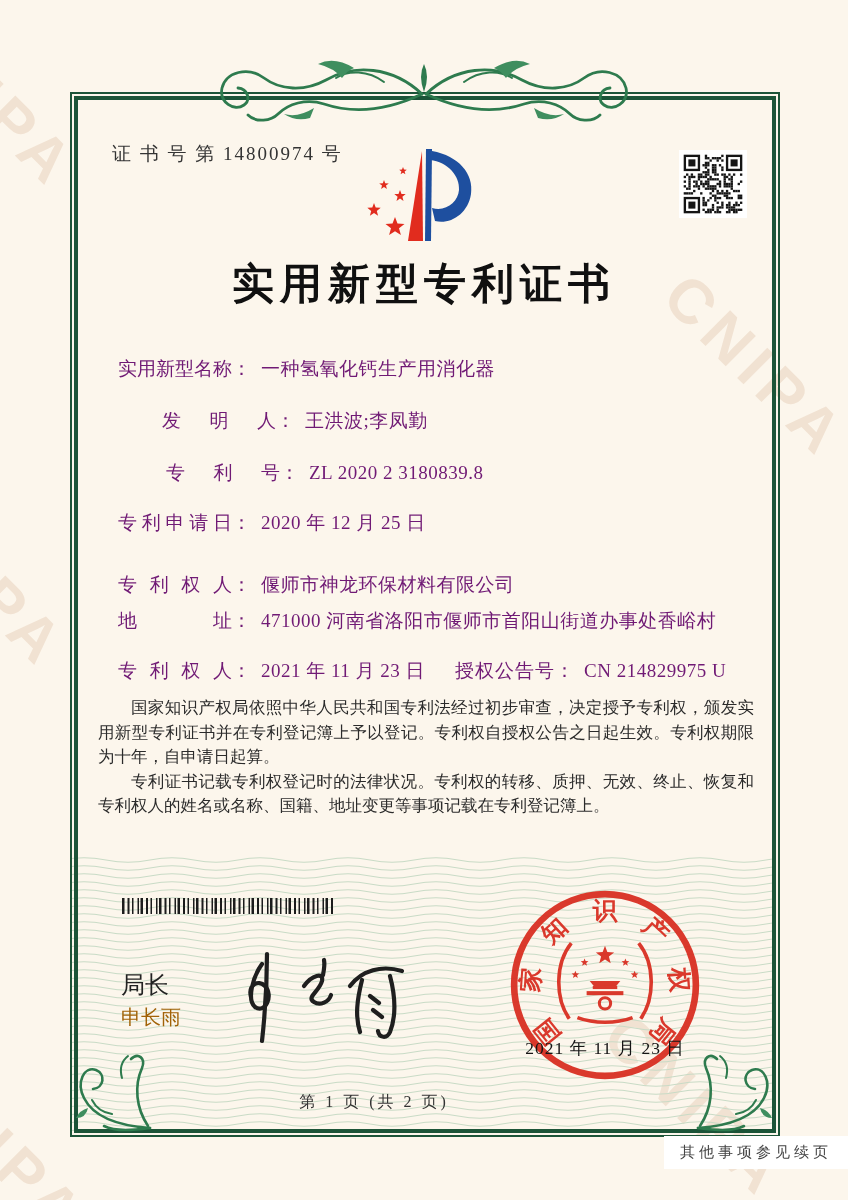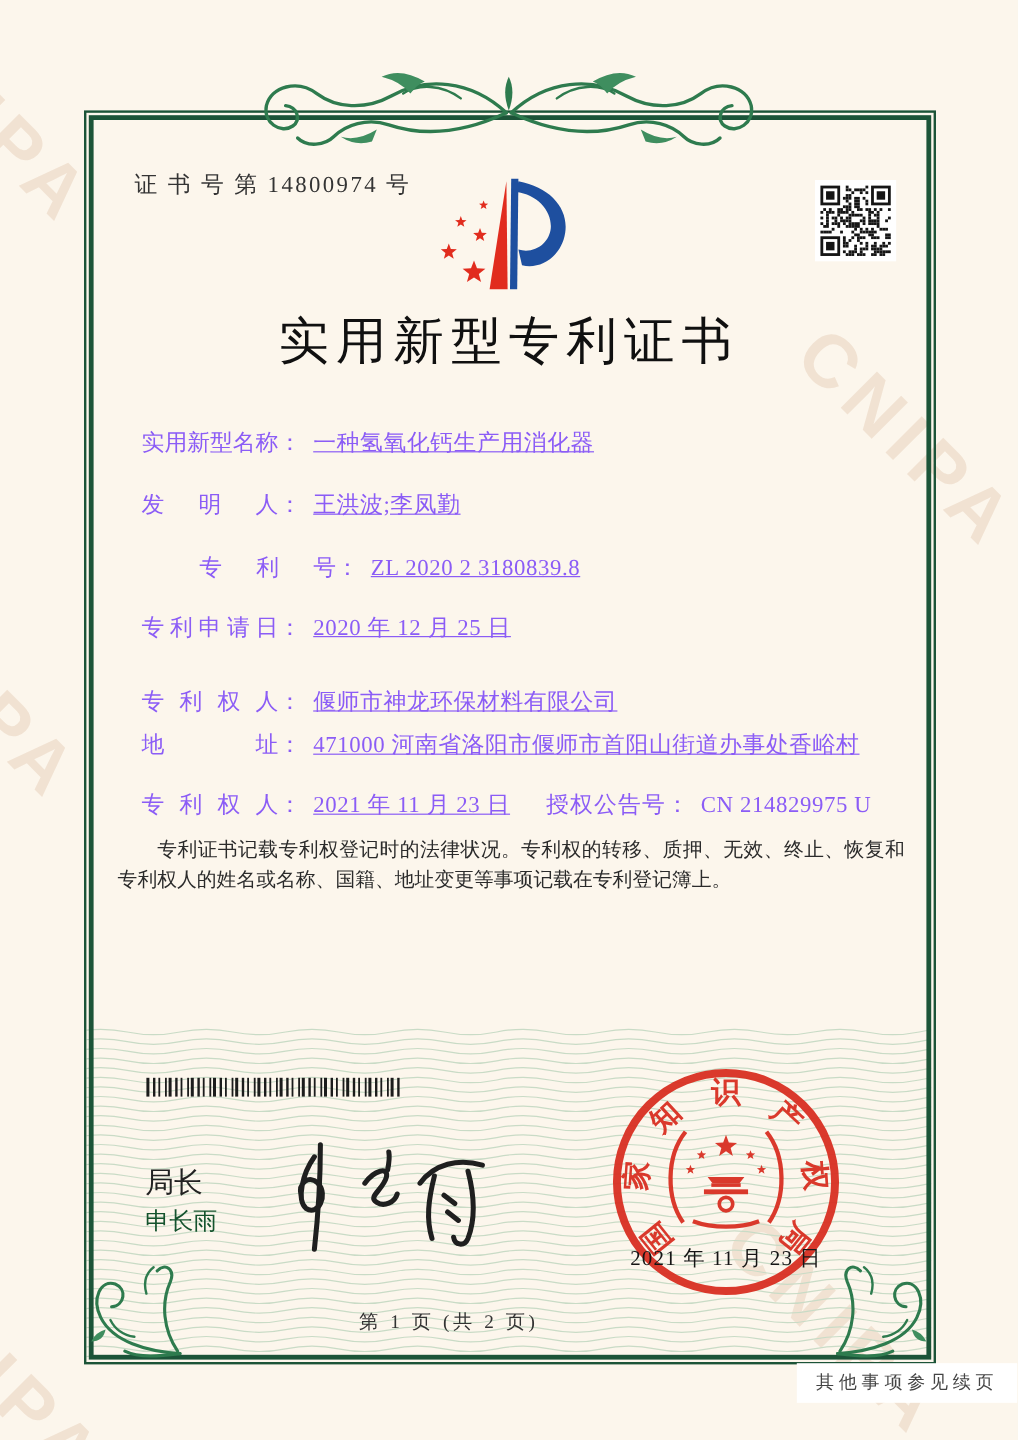--- a/index.html
+++ b/index.html
@@ -21,39 +21,39 @@
 
   
   #waves-svg{position:absolute;left:72px;top:856px;z-index:1;}
 
   
   .cert-no{position:absolute;left:112px;top:141px;font-size:19px;letter-spacing:2px;
            color:#343434;z-index:4;}
   .logo{position:absolute;left:360px;top:147px;z-index:4;}
   .qr{position:absolute;left:679px;top:150px;z-index:4;}
   .title{position:absolute;left:0;top:256px;width:100%;text-align:center;
-         font-size:42px;font-weight:normal;letter-spacing:6px;color:#101010;z-index:4;}
-
-  
-  .row{position:absolute;left:118px;font-size:19px;color:#8b5cf6;white-space:nowrap;z-index:4;text-decoration:underline;}
+         font-size:42px;font-weight:bold;letter-spacing:6px;color:#101010;z-index:4;}
+
+  
+  .row{position:absolute;left:118px;font-size:19px;color:#701a75;white-space:nowrap;z-index:4;}
   .flabel{display:inline-block;width:114px;text-align:justify;text-align-last:justify;}
   .colon{display:inline-block;margin-right:10px;}
   .fvalue{letter-spacing:0.5px;}
   .grant2{position:absolute;left:337px;top:0;white-space:nowrap;}
   .grant2 .glabel{letter-spacing:1px;}
 
   
   .body-text{position:absolute;left:98px;top:696px;width:656px;font-size:16.5px;
              line-height:24.5px;text-align:justify;color:#2b2b2b;z-index:4;}
   .body-text p{margin:0;text-indent:2em;}
 
   
   #barcode-svg{position:absolute;left:120px;top:898px;z-index:4;}
   .signer-title{position:absolute;left:121px;top:969px;font-size:24px;color:#222;z-index:4;}
-  .signer-name{position:absolute;left:121px;top:1004px;font-size:20px;color:#14532d;z-index:4;}
+  .signer-name{position:absolute;left:121px;top:1004px;font-size:20px;color:#a16207;z-index:4;}
   .signature{position:absolute;left:232px;top:950px;z-index:4;}
   .seal{position:absolute;left:508px;top:888px;z-index:5;opacity:0.95;}
   .seal-date{position:absolute;left:498px;top:1036px;width:214px;text-align:center;
              font-size:17.5px;letter-spacing:1px;color:#151515;z-index:6;}
   .page-indicator{position:absolute;left:70px;top:1092px;width:608px;text-align:center;
                   font-size:16px;letter-spacing:3px;color:#333;z-index:4;}
   .footer-note{position:absolute;left:0;top:1136px;width:100%;text-align:right;z-index:4;}
   .footer-note span{display:inline-block;background:#ffffff;padding:7px 16px;
                     font-size:15px;letter-spacing:4px;color:#444;}
 </style>
@@ -361,21 +361,21 @@
       <rect x="19" y="24" width="1" height="1" fill="#151515"></rect>
       <rect x="21" y="24" width="1" height="1" fill="#151515"></rect>
       <rect x="22" y="24" width="1" height="1" fill="#151515"></rect>
     </svg>
 
   <div class="title">实用新型专利证书</div>
 
   <div class="row" style="top:356px;">
     <span class="flabel">实用新型名称</span><span class="colon">：</span><span class="fvalue">一种氢氧化钙生产用消化器</span>
   </div>
-  <div class="row" style="top:408px;">
+  <div class="row" style="top:408px;margin-left:44px;">
     <span class="flabel">发明人</span><span class="colon">：</span><span class="fvalue">王洪波;李凤勤</span>
   </div>
   <div class="row" style="top:460px;margin-left:48px;">
     <span class="flabel">专利号</span><span class="colon">：</span><span class="fvalue">ZL 2020 2 3180839.8</span>
   </div>
   <div class="row" style="top:510px;">
     <span class="flabel">专利申请日</span><span class="colon">：</span><span class="fvalue">2020 年 12 月 25 日</span>
   </div>
   <div class="row" style="top:572px;">
     <span class="flabel">专利权人</span><span class="colon">：</span><span class="fvalue">偃师市神龙环保材料有限公司</span>
@@ -384,20 +384,21 @@
     <span class="flabel">地址</span><span class="colon">：</span><span class="fvalue">471000 河南省洛阳市偃师市首阳山街道办事处香峪村</span>
   </div>
   <div class="row" style="top:658px;">
     <span class="flabel">专利权人</span><span class="colon">：</span><span class="fvalue">2021 年 11 月 23 日</span>
     <span class="grant2">
       <span class="glabel">授权公告号</span><span class="colon">：</span><span class="fvalue">CN 214829975 U</span>
     </span>
   </div>
 
   <div class="body-text">
+    <p>国家知识产权局依照中华人民共和国专利法经过初步审查，决定授予专利权，颁发实用新型专利证书并在专利登记簿上予以登记。专利权自授权公告之日起生效。专利权期限为十年，自申请日起算。</p>
     <p>专利证书记载专利权登记时的法律状况。专利权的转移、质押、无效、终止、恢复和专利权人的姓名或名称、国籍、地址变更等事项记载在专利登记簿上。</p>
   </div>
 
   <svg id="barcode-svg" width="218" height="16" viewBox="0 0 218 16">
       <rect x="2" y="0" width="2.5" height="16" fill="#1c1c1c"></rect>
       <rect x="7.5" y="0" width="2" height="16" fill="#1c1c1c"></rect>
       <rect x="12" y="0" width="1.5" height="16" fill="#1c1c1c"></rect>
       <rect x="17.5" y="0" width="1.5" height="16" fill="#1c1c1c"></rect>
       <rect x="20.5" y="0" width="2.5" height="16" fill="#1c1c1c"></rect>
       <rect x="26" y="0" width="2" height="16" fill="#1c1c1c"></rect>

